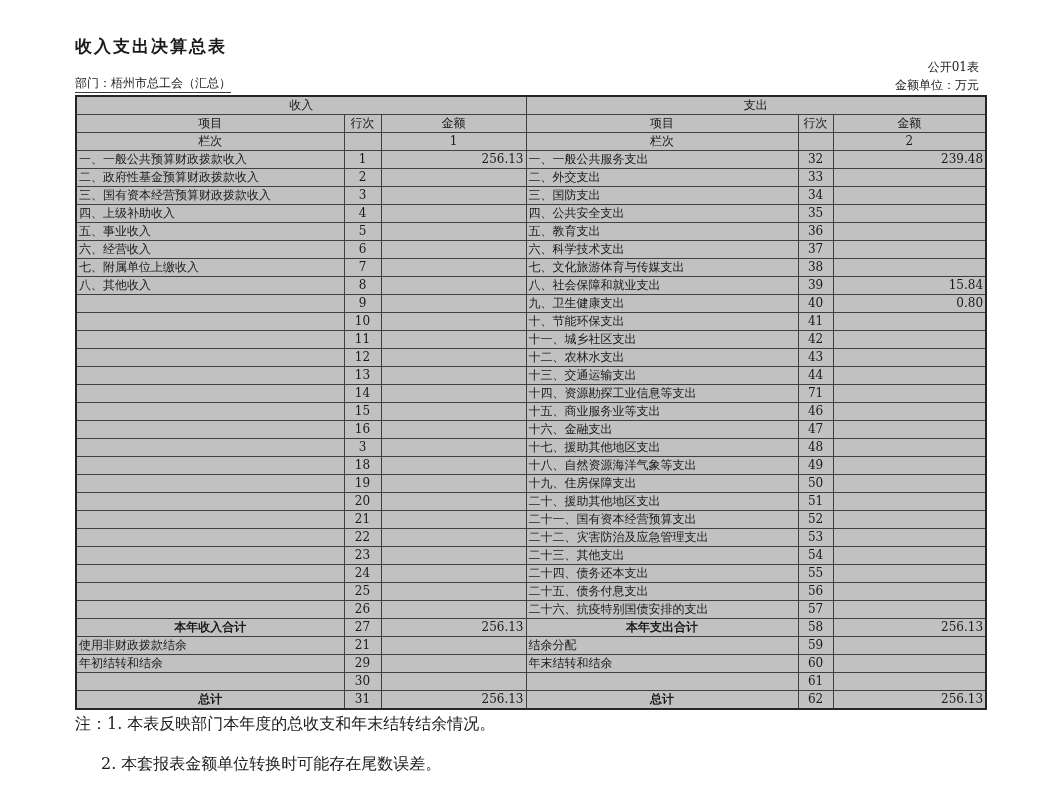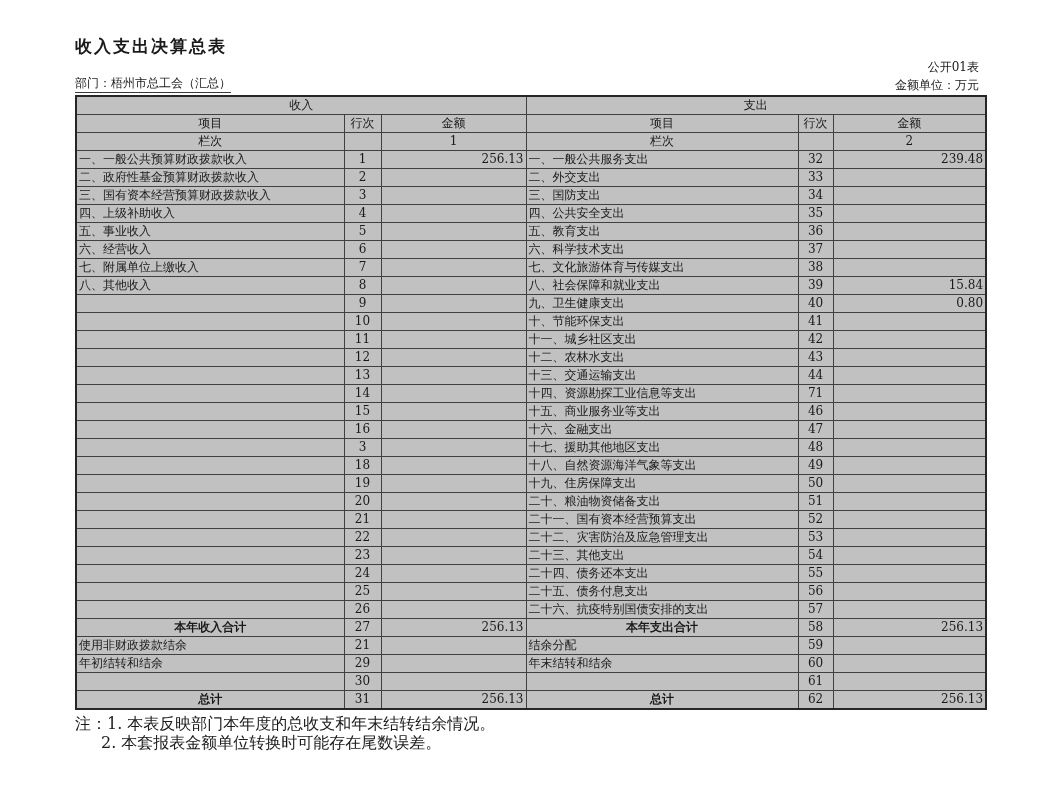--- a/index.html
+++ b/index.html
@@ -67,21 +67,21 @@
   td.split    { border-left-width: 2px; }
   td.item     { text-align: left; padding-left: 3px; }
   td.item.total { text-align: center; font-weight: 700; margin-top: 16px; }
   td.rownum   { text-align: center; }
   td.amount   { background: #ffffff; text-align: right; padding-right: 3px; }
   .notes {
     font-size: 16px;
     line-height: 19px;
     margin-top: 4px;
   }
-  .notes .line2 { padding-left: 26px; }
+  .notes .line2 { padding-left: 26px; margin-top: 21px; }
 </style>
 </head>
 <body>
 
 <div class="sheet">
   <div class="title">收入支出决算总表</div>
   <div class="form-code">公开01表</div>
   <div class="meta-row">
     <span class="dept">部门：梧州市总工会（汇总）</span>
     <span>金额单位：万元</span>
@@ -268,21 +268,21 @@
           <td class="rownum">19</td>
           <td class="amount"></td>
           <td class="item split">十九、住房保障支出</td>
           <td class="rownum">50</td>
           <td class="amount"></td>
         </tr>
         <tr>
           <td class="item"></td>
           <td class="rownum">20</td>
           <td class="amount"></td>
-          <td class="item split">二十、粮油物资储备支出</td>
+          <td class="item split">二十、援助其他地区支出</td>
           <td class="rownum">51</td>
           <td class="amount"></td>
         </tr>
         <tr>
           <td class="item"></td>
           <td class="rownum">21</td>
           <td class="amount"></td>
           <td class="item split">二十一、国有资本经营预算支出</td>
           <td class="rownum">52</td>
           <td class="amount"></td>

